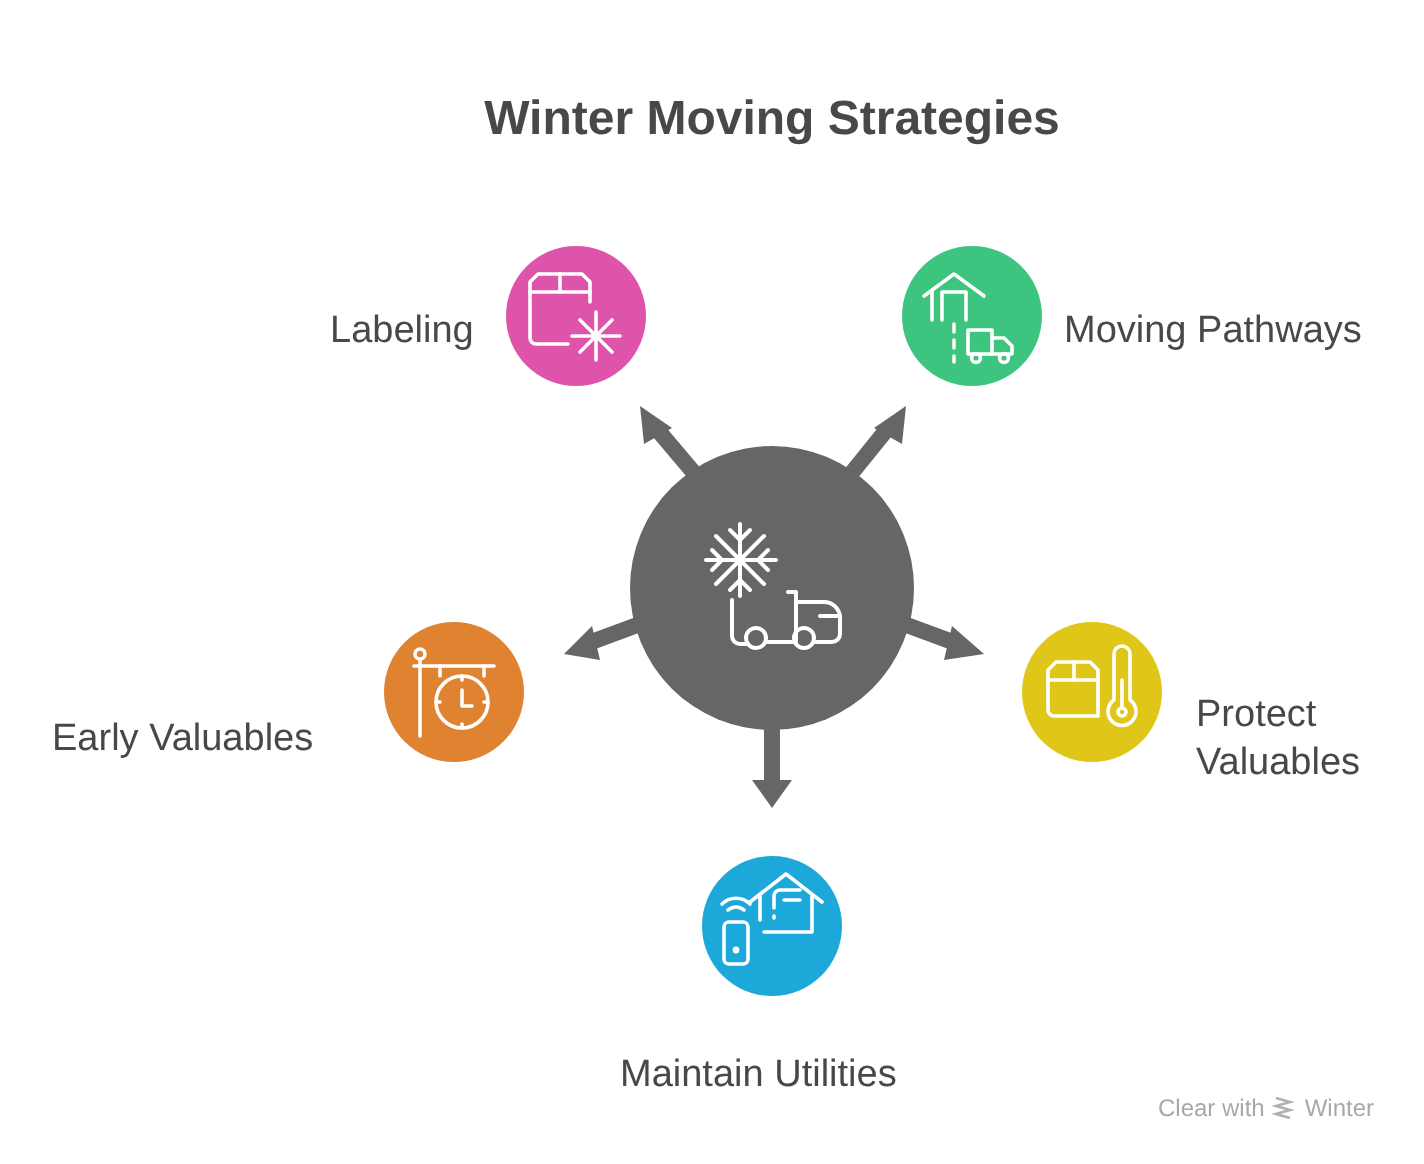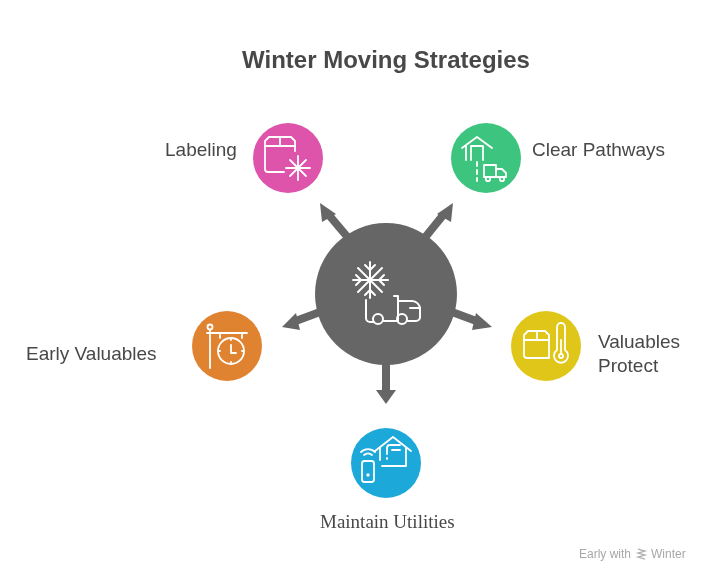--- a/index.html
+++ b/index.html
@@ -1,19 +1,19 @@
 <!DOCTYPE html>
 <html><head>
 <meta charset="utf-8">
 <style>
   html, body { margin:0; padding:0; background:#ffffff; }
   body { width:712px; height:582px; position:relative; overflow:hidden; font-family:"Liberation Sans", sans-serif; }
   .title { position:absolute; left:0; top:46px; width:772px; text-align:center; font-size:24px; font-weight:bold; color:#484848; }
   svg.diagram { position:absolute; left:0; top:0; }
-  .label { position:absolute; font-size:19px; color:#484848; line-height:24px; }
+  .label { position:absolute; font-size:19px; color:#484848; line-height:24px;margin-top:16px; }
   .footer { position:absolute; left:579px; top:547px; font-size:12px; color:#a8a8a8; display:flex; align-items:center; gap:4px; }
 </style>
 </head>
 <body>
 
 <div class="title" style="width:772px;left:0;">Winter Moving Strategies</div>
 
 <svg class="diagram" width="712" height="582" viewBox="0 0 712 582">
 
   <g fill="#666666" stroke="#666666">
@@ -135,25 +135,25 @@
       <path d="M361,452 a10,10 0 0 1 14,0"></path>
     </g>
   </g>
 
   <g fill="none" stroke="#b0b0b0" stroke-width="1.3">
     <polyline points="638,549 645,551 638,553 645,555 638,557 645,559"></polyline>
   </g>
 </svg>
 
 <div class="label" style="left:165px; top:138px;">Labeling</div>
-<div class="label" style="left:532px; top:138px;">Clear Pathways</div>
+<div class="label" style="left:532px; top:138px;">Moving Pathways</div>
 <div class="label" style="left:598px; top:330px;">
+  <div>Protect</div>
   <div>Valuables</div>
-  <div>Protect</div>
 </div>
-<div class="label" style="left:320px; top:510px;font-family:Liberation Serif, serif;">Maintain Utilities</div>
+<div class="label" style="left:310px; top:510px;">Maintain Utilities</div>
 <div class="label" style="left:26px; top:342px;">Early Valuables</div>
 
 <div class="footer">
-  <span>Early with</span>
+  <span>Clear with</span>
   <span style="width:12px;display:inline-block;"></span>
   <span>Winter</span>
 </div>
 
 </body></html>

